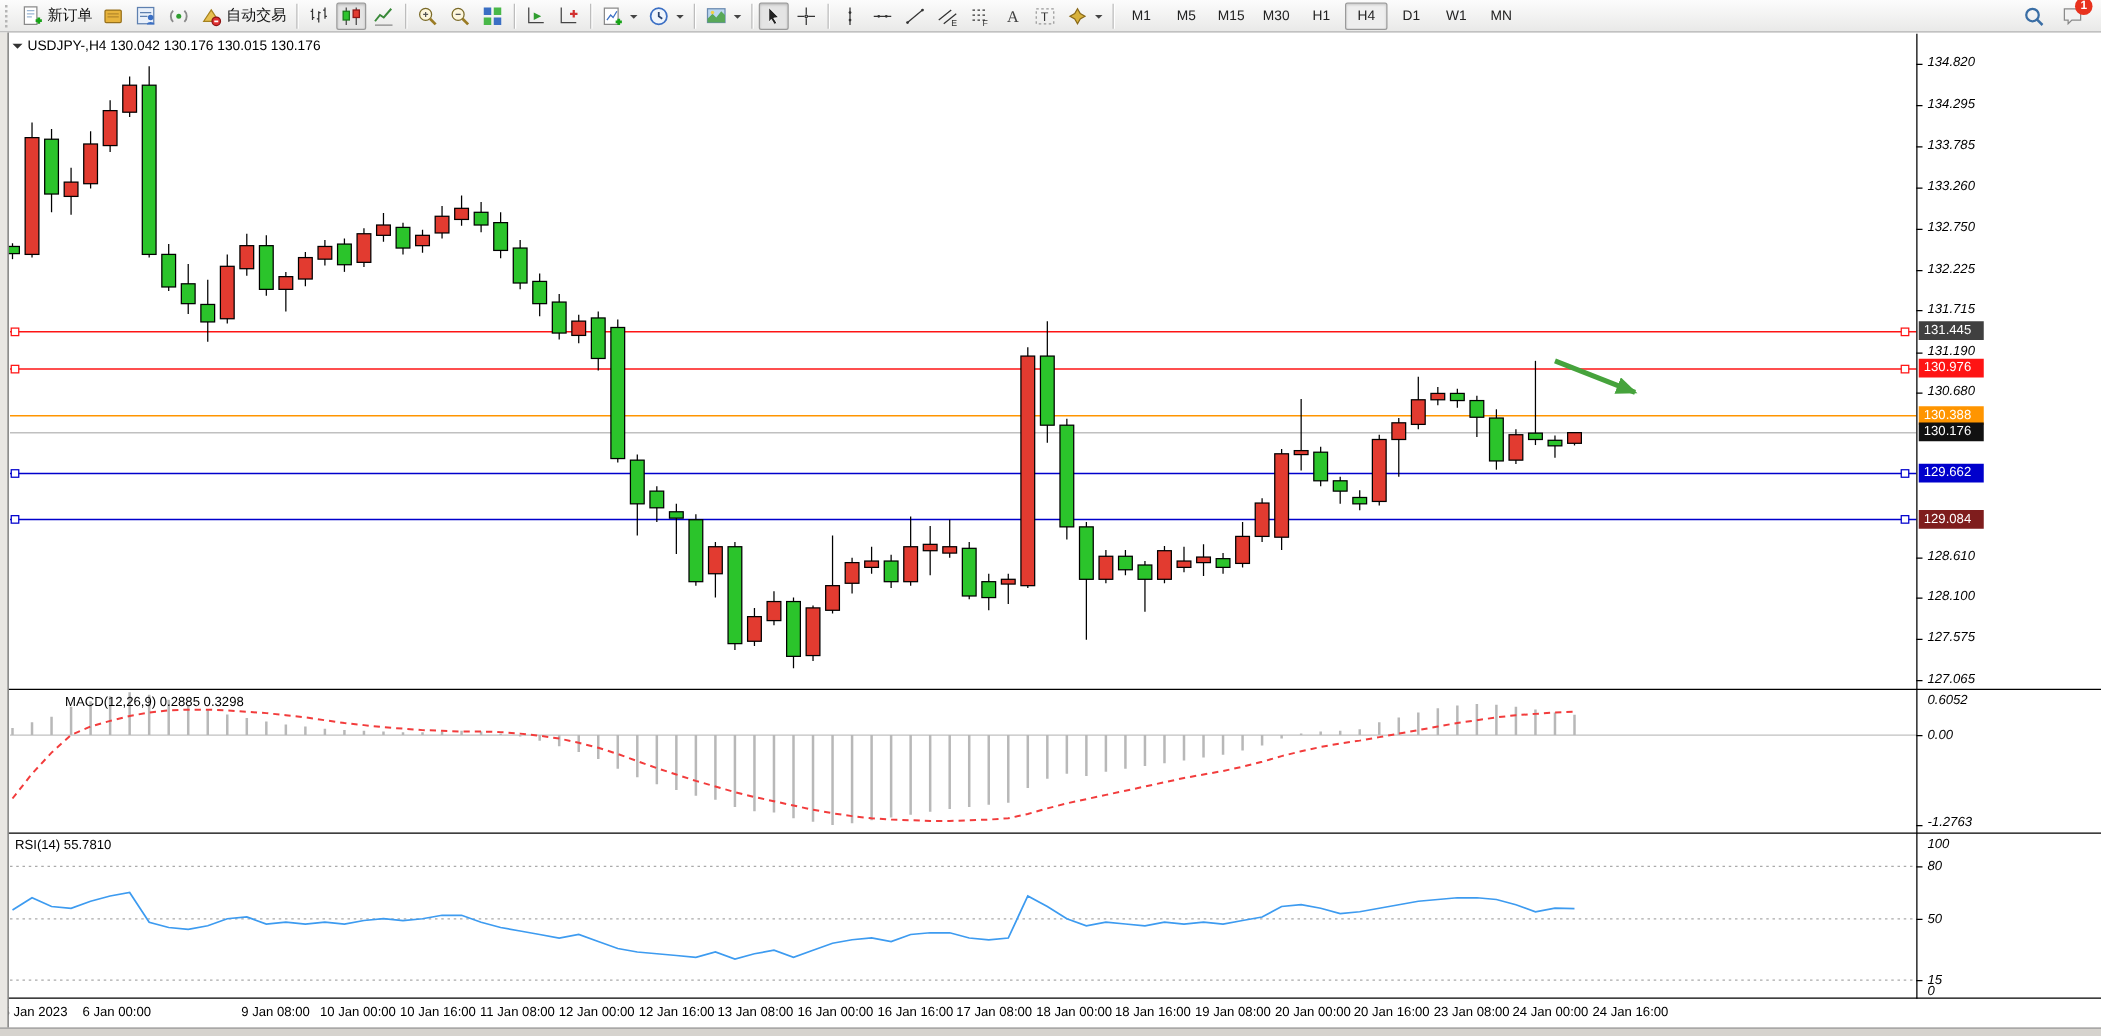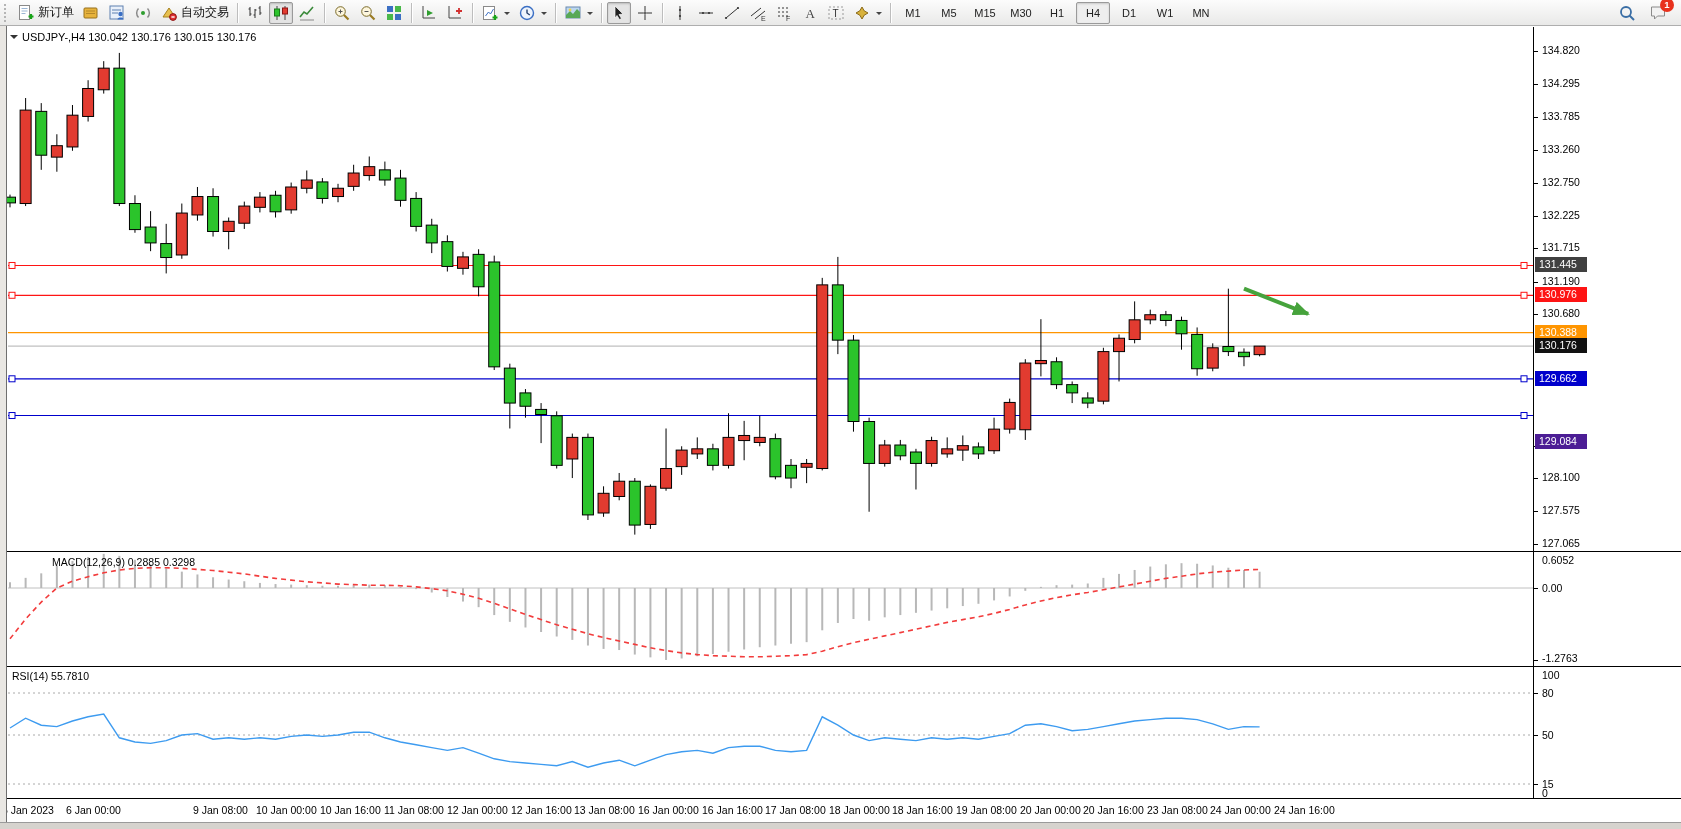--- a/index.html
+++ b/index.html
@@ -23,21 +23,21 @@
   #tb-right{margin-left:auto;display:flex;align-items:center;margin-right:10px;}
   #alert-badge{position:absolute;right:-5px;top:-5px;width:14px;height:14px;border-radius:50%;
     background:#e8321e;color:#fff;font-size:9.5px;font-weight:bold;display:flex;align-items:center;justify-content:center;}
   
   .abs{position:absolute;}
   #symbol-title{position:absolute;left:22px;top:31px;font-size:11px;color:#000;z-index:5;}
   #ocl-arrow{position:absolute;left:10px;top:35px;width:0;height:0;z-index:5;
     border:4px solid transparent;border-top-color:#333;}
   .panel-label{position:absolute;left:12px;font-size:10.5px;color:#000;z-index:5;}
   .sep{position:absolute;left:0;width:1681px;height:1px;background:#000;}
-  .tick-label{position:absolute;font-size:10.5px;color:#000;white-space:nowrap;}
+  .tick-label{position:absolute;font-size:10.5px;color:#000;white-space:nowrap;font-style:italic;}
   .tick-dash{position:absolute;width:5px;height:1px;background:#000;}
   .price-tag{position:absolute;left:1535px;height:15px;line-height:15px;color:#fff;
     font-size:10.5px;padding:0 4px;min-width:44px;z-index:6;}
   .time-label{position:absolute;top:804px;font-size:10.5px;color:#000;white-space:nowrap;}
   #vaxis{position:absolute;left:1533px;top:27px;width:1px;height:772px;background:#000;}
   #left-frame{position:absolute;left:0;top:26px;width:6px;height:803px;background:#e9e7e3;border-right:1px solid #6f6f6f;z-index:7;}
   #bottom-frame{position:absolute;left:0;top:822px;width:1681px;height:7px;background:#d6d3ce;border-top:1px solid #9a9a9a;z-index:7;}
 </style>
 </head>
 <body>
@@ -633,21 +633,21 @@
       <div class="tick-label" style="left: 1542px; top: 471.056px;">128.100</div>
       <div class="tick-dash" style="left: 1533px; top: 511.42px;"></div>
       <div class="tick-label" style="left: 1542px; top: 504.42px;">127.575</div>
       <div class="tick-dash" style="left: 1533px; top: 543.83px;"></div>
       <div class="tick-label" style="left: 1542px; top: 536.83px;">127.065</div>
       <div class="price-tag" style="top: 257.481px; background: #404040;">131.445</div>
       <div class="price-tag" style="top: 287.286px; background: rgb(254, 20, 20);">130.976</div>
       <div class="price-tag" style="top: 324.654px; background: rgb(255, 149, 0);">130.388</div>
       <div class="price-tag" style="top: 338.126px; background: rgb(17, 17, 17);">130.176</div>
       <div class="price-tag" style="top: 370.791px; background: rgb(0, 0, 204);">129.662</div>
-      <div class="price-tag" style="top: 407.523px; background: #4c1d95; margin-top: 26px;">129.084</div>
+      <div class="price-tag" style="top: 407.523px; background: #7f1d1d;">129.084</div>
       <div class="tick-label" style="left: 1542px; top: 554px;">0.6052</div>
       <div class="tick-dash" style="left: 1533px; top: 588px;"></div>
       <div class="tick-label" style="left: 1542px; top: 582px;">0.00</div>
       <div class="tick-dash" style="left: 1533px; top: 659.983px;"></div>
       <div class="tick-label" style="left: 1542px; top: 652px;">-1.2763</div>
       <div class="tick-label" style="left: 1542px; top: 669px;">100</div>
       <div class="tick-dash" style="left: 1533px; top: 693px;"></div>
       <div class="tick-label" style="left: 1542px; top: 687px;">80</div>
       <div class="tick-dash" style="left: 1533px; top: 735px;"></div>
       <div class="tick-label" style="left: 1542px; top: 729px;">50</div>

